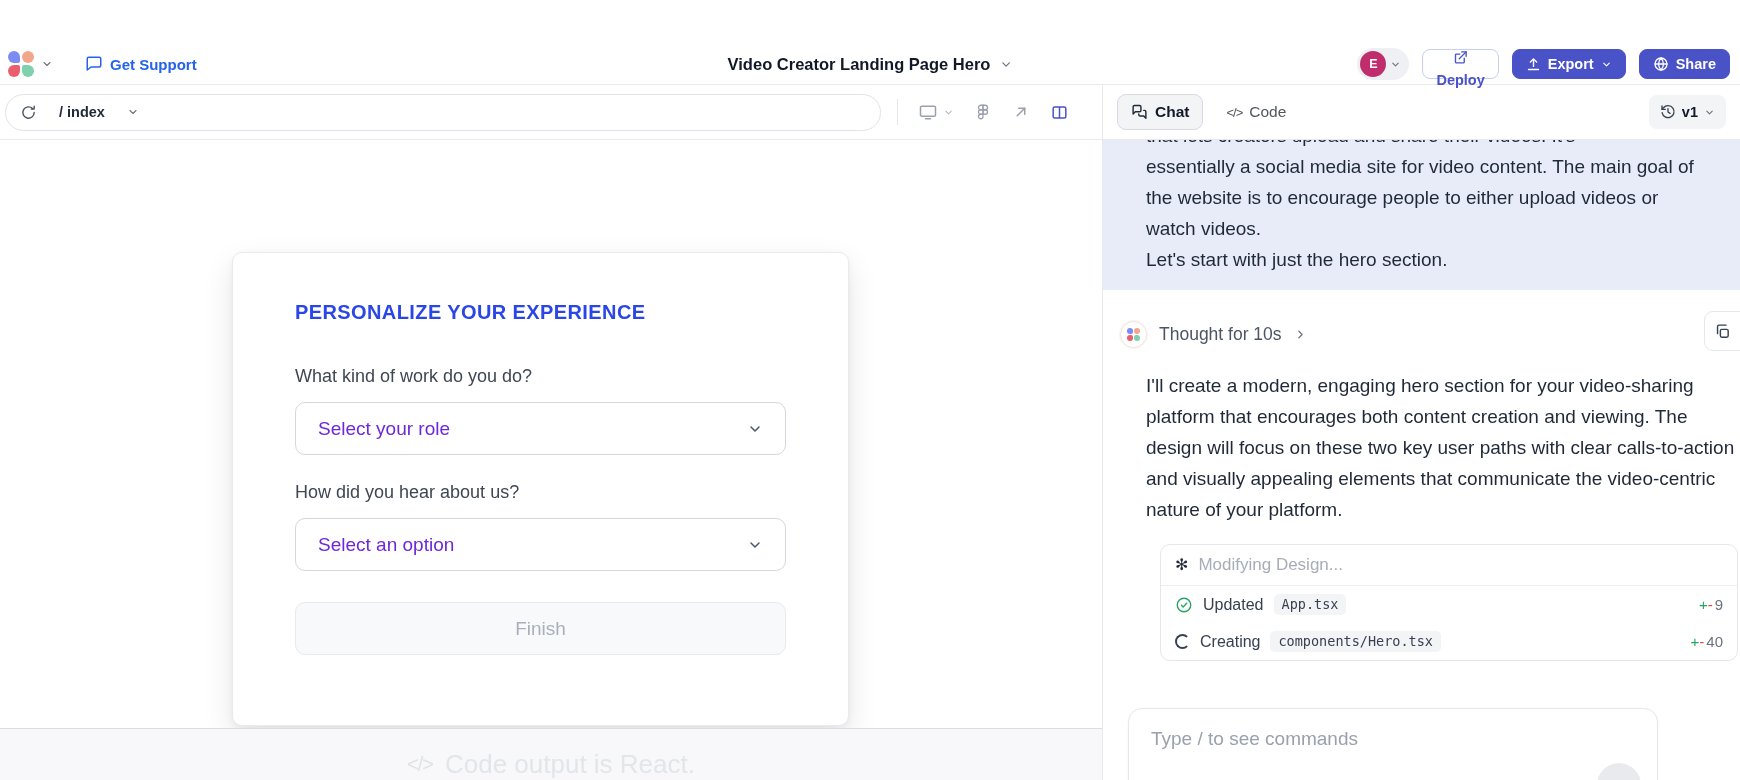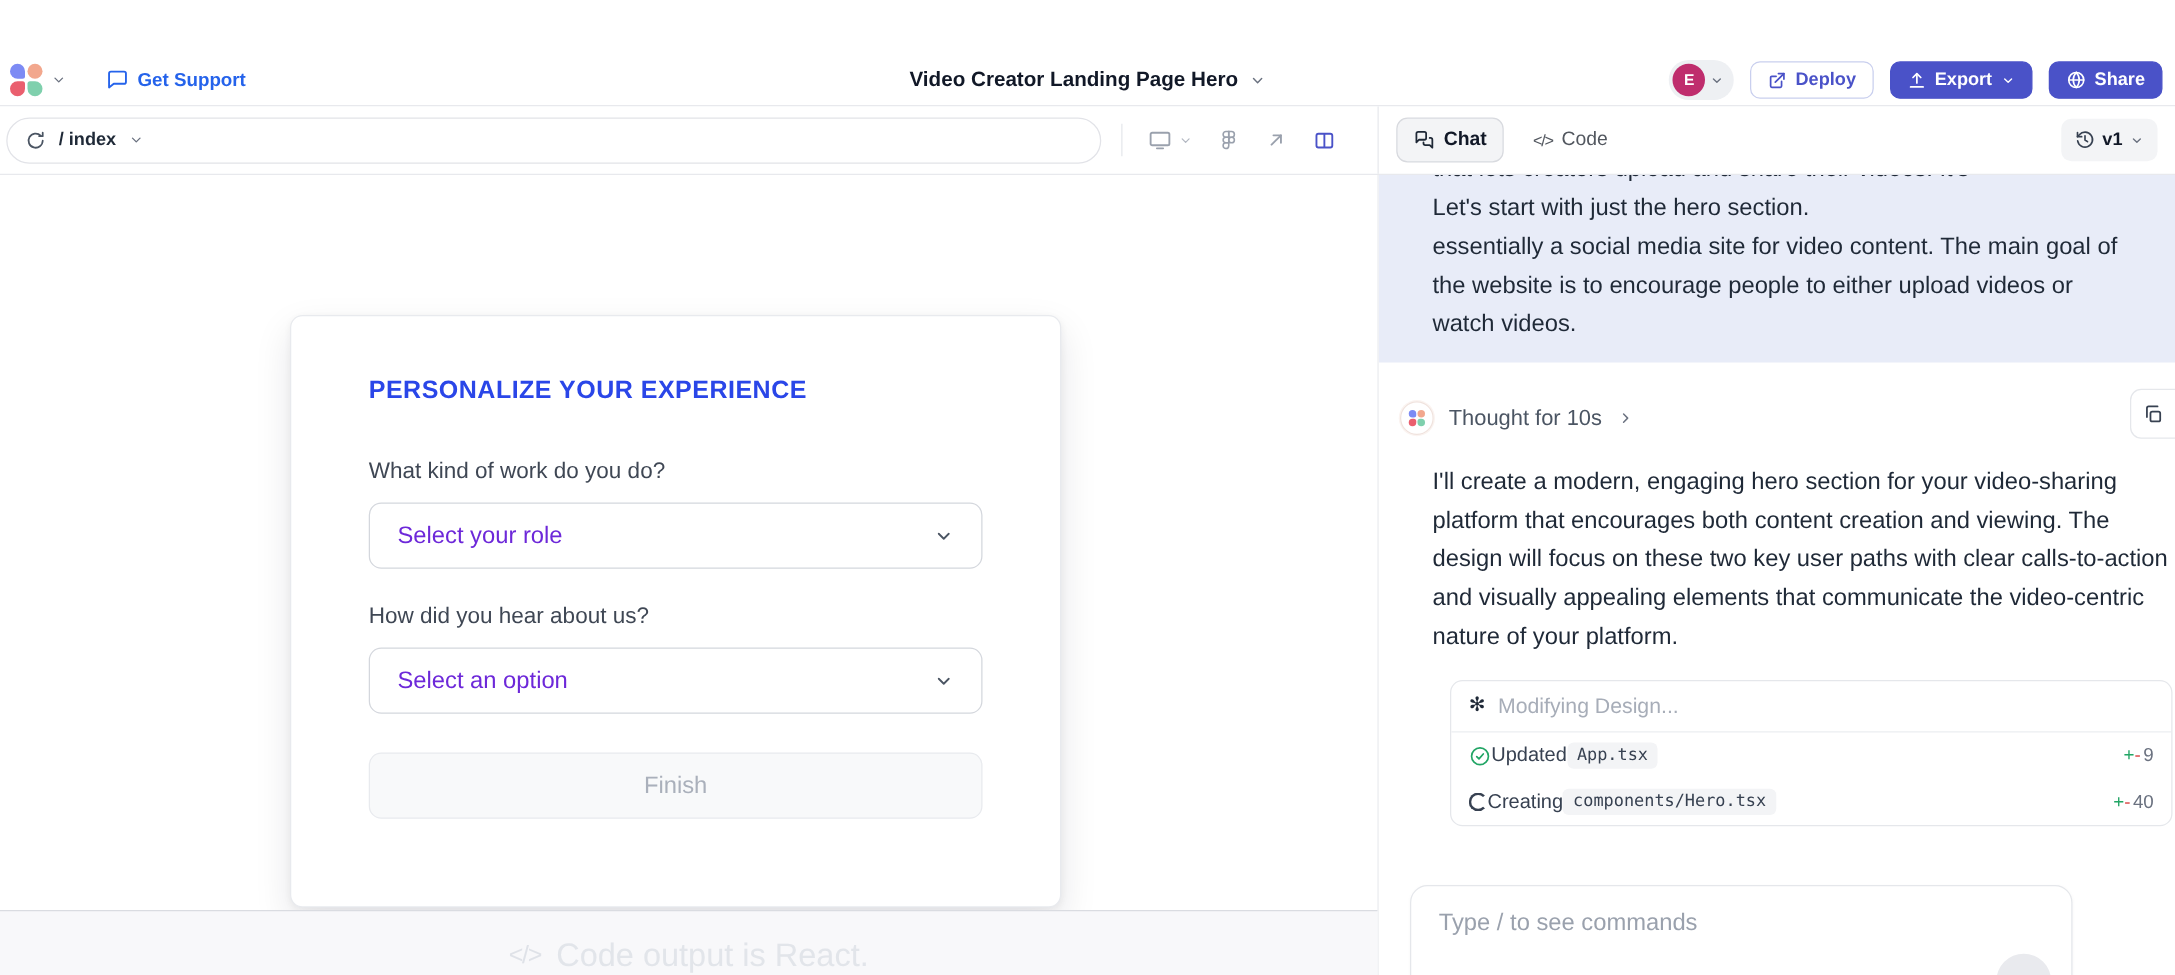--- a/index.html
+++ b/index.html
@@ -27,29 +27,29 @@
   .title-wrap { position:absolute; left:50%; transform:translateX(-50%);
                 display:flex; align-items:center; gap:9px; cursor:pointer; }
   .title-wrap .t { font-size:16.5px; font-weight:700; color:#111827; white-space:nowrap; }
   .top-right { margin-left:auto; display:flex; align-items:center; gap:13px; }
   .avatar-pill { display:flex; align-items:center; gap:4px; background:#eef0f3;
                  border-radius:17px; padding:3px 8px 3px 3px; cursor:pointer; }
   .avatar { width:26px; height:26px; border-radius:50%; background:#bf2d6d; color:#fff;
             font-size:12.5px; font-weight:700; display:flex; align-items:center; justify-content:center; }
   .btn { display:flex; align-items:center; gap:7px; height:30px; padding:0 13px;
          border-radius:8px; font-size:14.5px; font-weight:600; cursor:pointer; white-space:nowrap; }
-  .btn-outline { background:#fff; border:1px solid #c9cfee; color:#4a52c8; }
+  .btn-outline { background:#fff; border:1px solid #c9cfee; color:#4a52c8;flex-direction:column; }
   .btn-solid { background:#4a52c8; border:1px solid #4a52c8; color:#fff; }
 
   
   .toolbar { height:55px; display:flex; border-bottom:1px solid #e8e9ed; background:#fff; }
   .toolbar-left { width:1103px; flex:0 0 1103px; display:flex; align-items:center;
                   padding:0 10px 0 5px; border-right:1px solid #e8e9ed; }
   .url-pill { flex:0 0 876px; height:37px; border:1px solid #e2e3e8; border-radius:19px;
-              background:#fff; display:flex; align-items:center; gap:10px; padding:0 14px;text-align:center; }
+              background:#fff; display:flex; align-items:center; gap:22px; padding:0 14px;text-align:center; }
   .url-path { font-size:14.5px; font-weight:600; color:#1f2937; }
   .vdiv { width:1px; height:26px; background:#e5e7eb; margin:0 16px; }
   .tool-ic { display:flex; align-items:center; gap:5px; color:#9aa1ad; cursor:pointer; padding:4px; }
   .tool-ic + .tool-ic { margin-left:12px; }
   .tool-ic.active { color:#4a52c8; }
   .toolbar-right { flex:1; display:flex; align-items:center; padding:0 14px; }
   .tab { display:flex; align-items:center; gap:7px; height:36px; padding:0 13px;
          border-radius:9px; font-size:15.5px; cursor:pointer; color:#52575f; }
   .tab.selected { background:#f3f4f6; border:1px solid #d8dadf; color:#111827; font-weight:600; }
   .tab .glyph { font-size:13px; letter-spacing:-1px; }
@@ -104,21 +104,21 @@
   .thought .label { font-size:17.5px; color:#4b5563; }
   .ai-text { position:absolute; top:230px; left:43px; width:594px; font-size:19px;
              line-height:31px; color:#1f2937; }
 
   .status-card { position:absolute; top:404px; left:57px; width:578px; background:#fff;
                  border:1px solid #e5e7eb; border-radius:10px; overflow:hidden; }
   .card-header { display:flex; align-items:center; gap:10px; padding:10px 14px;
                  border-bottom:1px solid #eceef1; }
   .card-header .sparkle { font-size:16px; color:#1f2937; line-height:1; }
   .card-header .label { font-size:17px; color:#a7adb8; }
-  .card-row { display:flex; align-items:center; padding:8px 14px; }
+  .card-row { display:flex; align-items:center; gap:10px; padding:8px 14px; }
   .card-row .status { font-size:16px; color:#374151; }
   .chip { font-family:"DejaVu Sans Mono", monospace; font-size:13.5px; color:#374151;
           background:#f3f4f6; border-radius:5px; padding:2px 8px 3px; }
   .diff { margin-left:auto; font-size:15px; display:flex; align-items:center; }
   .diff .plus { color:#22a565; }
   .diff .minus { color:#dc4b4b; }
   .diff .count { color:#6b7280; margin-left:2px; }
   .spinner { width:15px; height:15px; border:2px solid #374151; border-right-color:transparent;
              border-radius:50%; }
 
@@ -342,22 +342,22 @@
           <span class="txt">Code output is React.</span>
         </div>
       </div>
     </div>
 
     <div class="chatpanel">
       <div class="bubble">
         <div class="clip">
           <div class="inner">that lets creators upload and share their videos. It's</div>
         </div>
+        <div>essentially a social media site for video content. The main goal of the website is to encourage people to either upload videos or watch videos.</div>
         <div>Let's start with just the hero section.</div>
-        <div>essentially a social media site for video content. The main goal of the website is to encourage people to either upload videos or watch videos.</div>
       </div>
 
       <div class="copy-btn">
         <span class="icon">
           <svg viewBox="0 0 24 24" width="17" height="17" fill="none" stroke="#374151" stroke-width="2" stroke-linecap="round" stroke-linejoin="round">
               <rect x="9" y="9" width="11" height="11" rx="2"></rect>
               <path d="M5 15V5a2 2 0 0 1 2-2h10"></path>
             </svg>
         </span>
       </div>

